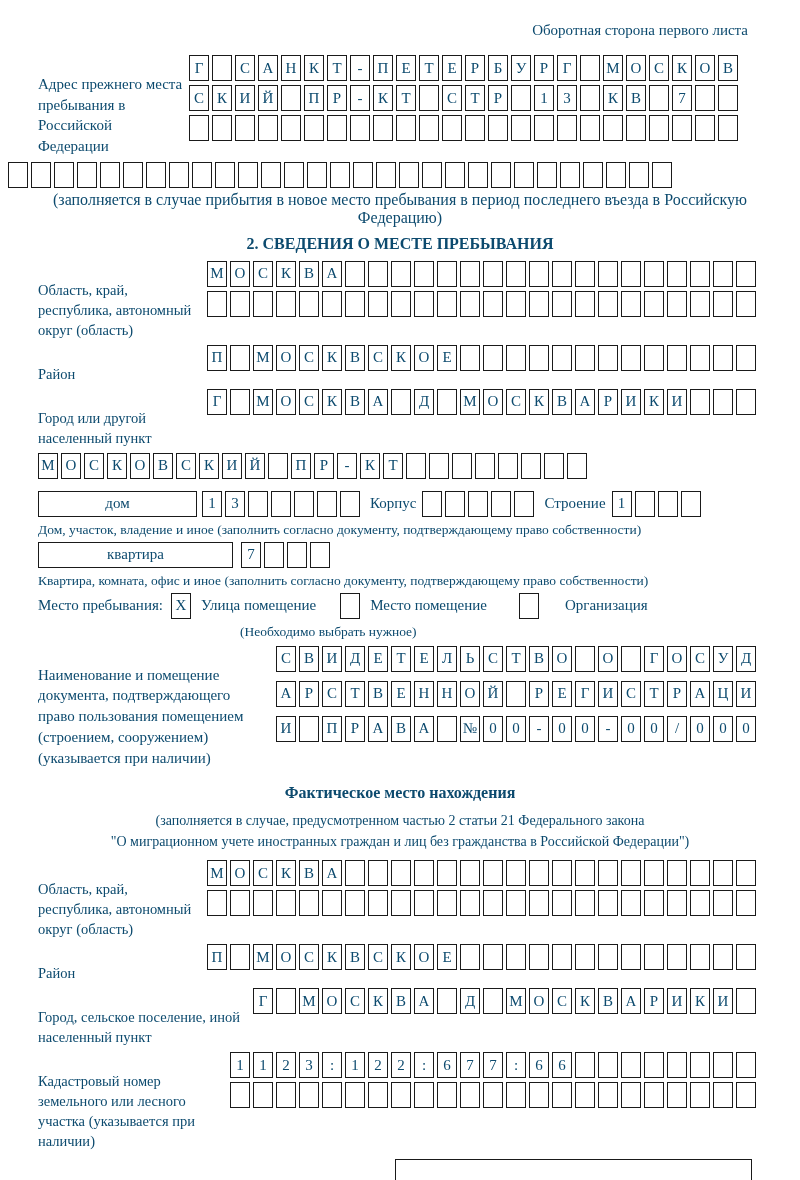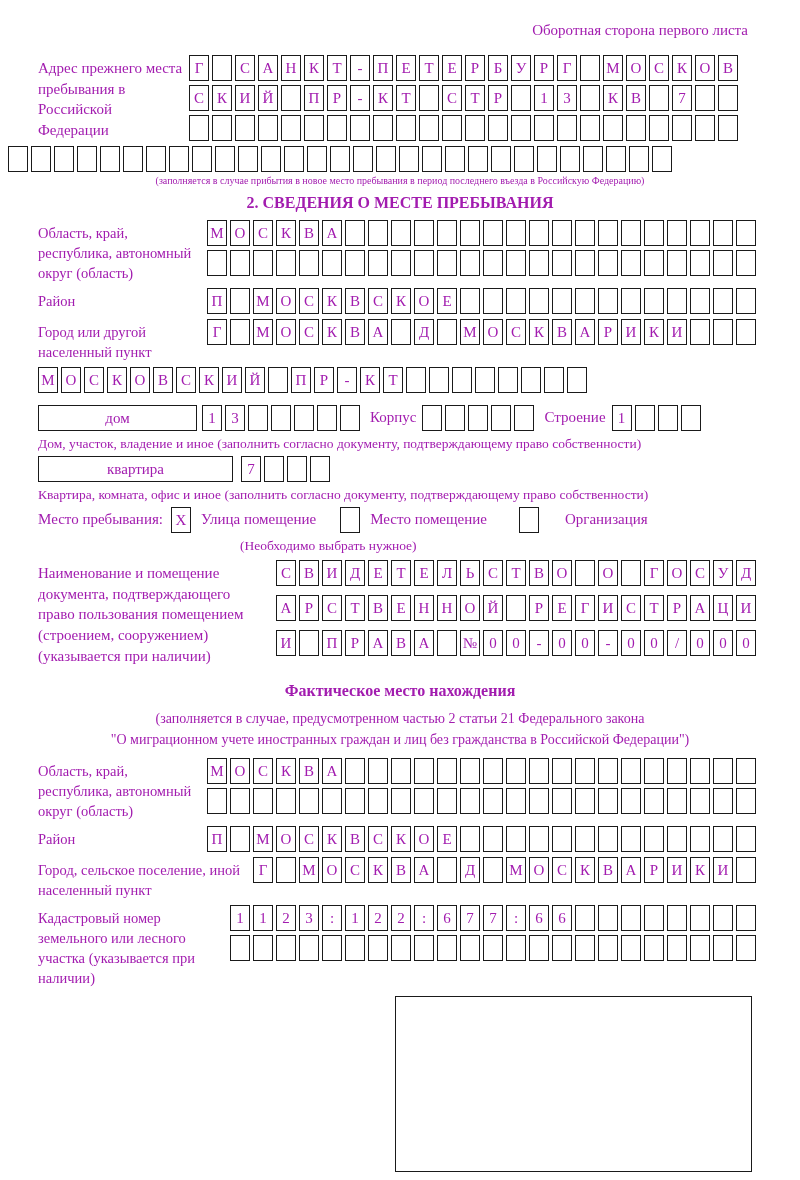--- a/index.html
+++ b/index.html
@@ -1,54 +1,55 @@
 <!DOCTYPE html>
 <html><head>
 <meta charset="utf-8">
 <style>
   html,body{margin:0;padding:0;background:#fff;}
   .page{
     position:relative;
     width:800px;height:1180px;
     background:#ffffff;
-    color:#a21caf;
+    color:#0c4a6e;
     font-family:"Liberation Serif","DejaVu Serif",serif;
     overflow:hidden;
   }
   .corner{
     padding:22px 52px 0 0;
     text-align:right;
     font-size:15px;
   }
   .row{
     display:flex;
     align-items:flex-start;
     margin:0 44px 5px 38px;
   }
   .lbl{
     flex:1 1 auto;
     font-size:14.5px;
     line-height:1.38;
     padding-top:3px;
     padding-right:6px;
+    margin-top:16px;
   }
   .cells{display:flex;gap:3px;flex:0 0 auto;}
   .cellcol{display:flex;flex-direction:column;gap:4px;flex:0 0 auto;}
   .cell{
     width:18px;height:24px;
     border:1.5px solid #1a1a1a;
     display:flex;align-items:center;justify-content:center;
     font-size:15px;
     flex:0 0 auto;
     background:#fff;
   }
   .fullrow{margin:4px 44px 0 8px;}
   .note{
     text-align:center;
-    font-size:10px;
+    font-size:16px;
     margin:3px 10px 8px 10px;
   }
   .leftnote{
     font-size:13.5px;
     margin:2px 44px 4px 38px;
   }
   .sec-title{
     text-align:center;
     font-weight:bold;
     font-size:16px;

